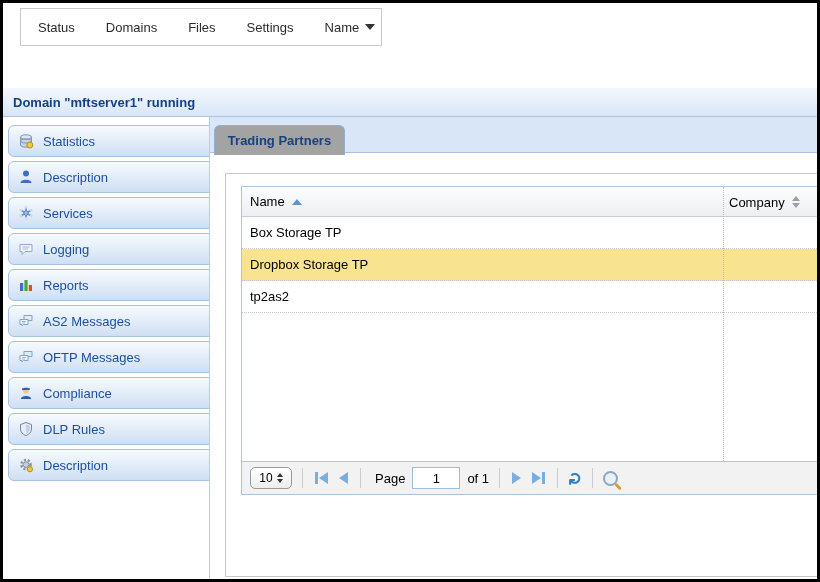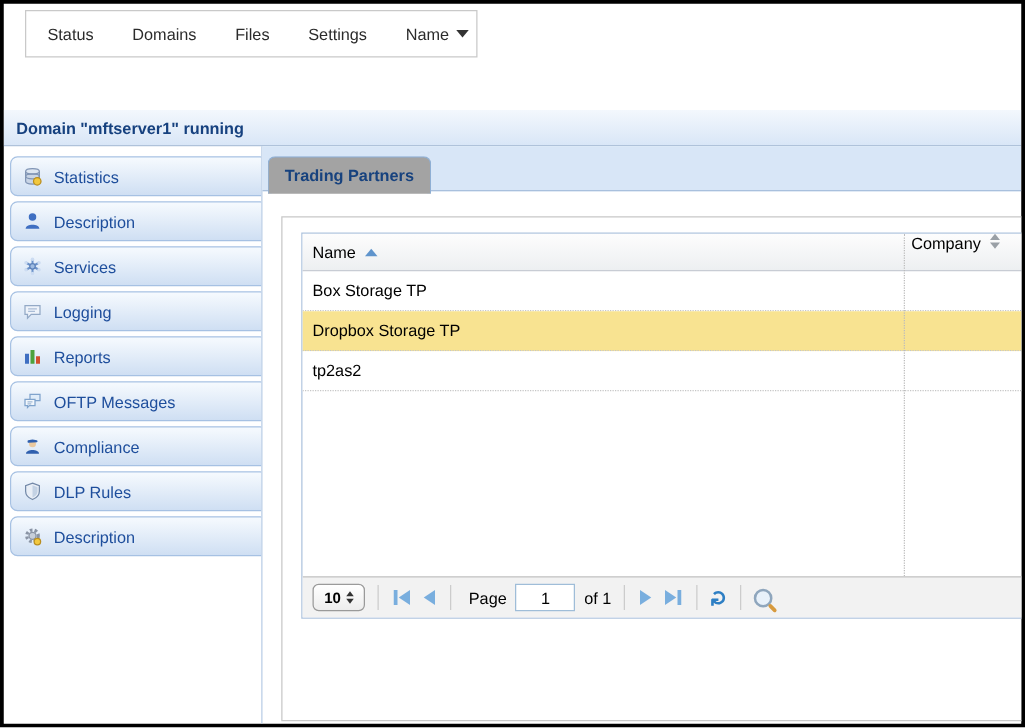--- a/index.html
+++ b/index.html
@@ -49,36 +49,36 @@
     border:1px solid #c8c8c8;background:#fff;}
   .grid{position:absolute;left:15px;top:12px;width:625px;height:309px;box-sizing:border-box;
     border:1px solid #aec3de;background:#fff;overflow:hidden;}
   .grid-inner{position:relative;width:100%;height:100%;}
   .grid-header{
     height:30px;box-sizing:border-box;border-bottom:1px solid #c8ccd4;
     background:linear-gradient(#fdfdfd,#edeff1);
     display:flex;align-items:center;padding-left:8px;position:relative;
   }
   .hdr-name{display:flex;align-items:center;gap:7px;cursor:pointer;}
-  .hdr-company{position:absolute;left:487px;top:0;height:30px;display:flex;align-items:flex-start;gap:7px;cursor:pointer;}
+  .hdr-company{position:absolute;left:487px;top:0;height:30px;display:flex;align-items:center;gap:7px;cursor:pointer;}
   .sort-asc{width:0;height:0;border-left:5px solid transparent;border-right:5px solid transparent;border-bottom:6px solid #5f94cc;}
   .sort-both{display:flex;flex-direction:column;gap:2px;}
   .sort-both .up{width:0;height:0;border-left:4px solid transparent;border-right:4px solid transparent;border-bottom:5px solid #9aa0a6;}
   .sort-both .down{width:0;height:0;border-left:4px solid transparent;border-right:4px solid transparent;border-top:5px solid #9aa0a6;}
   .col-divider{position:absolute;left:481px;top:0;bottom:33px;border-left:1px dotted #bcbcbc;}
   .grid-row{height:32px;box-sizing:border-box;display:flex;align-items:center;padding-left:8px;
     border-bottom:1px dotted #c6c6c6;cursor:pointer;background:#fff;}
   .grid-row.selected{background:#f8e391;}
   
   .pager{position:absolute;left:0;right:0;bottom:0;height:33px;box-sizing:border-box;
     background:#f2f2f2;border-top:1px solid #c2c2c2;
     display:flex;align-items:center;padding-left:8px;gap:7px;}
   .page-size{width:42px;height:22px;box-sizing:border-box;border:1px solid #9a9a9a;border-radius:5px;
     background:linear-gradient(#fff,#ededed);display:flex;align-items:center;justify-content:center;gap:4px;
-    font-size:12px;cursor:pointer;font-weight:bold;}
+    font-size:12px;cursor:pointer;}
   .spinner{display:flex;flex-direction:column;gap:2px;}
   .spinner .up{width:0;height:0;border-left:3px solid transparent;border-right:3px solid transparent;border-bottom:4px solid #333;}
   .spinner .down{width:0;height:0;border-left:3px solid transparent;border-right:3px solid transparent;border-top:4px solid #333;}
   .sep{width:1px;height:20px;background:#ccc;margin:0 3px;}
   .navbtn{display:flex;align-items:center;gap:1px;cursor:pointer;padding:2px;}
   .tri-l{width:0;height:0;border-top:6px solid transparent;border-bottom:6px solid transparent;border-right:9px solid #79aede;}
   .tri-r{width:0;height:0;border-top:6px solid transparent;border-bottom:6px solid transparent;border-left:9px solid #79aede;}
   .bar{width:3px;height:12px;background:#79aede;}
   .page-label{margin-left:4px;}
   .page-input{width:48px;height:22px;box-sizing:border-box;border:1px solid #9fbdd8;background:#fff;
@@ -165,20 +165,29 @@
 
     <div class="side-item">
       <svg class="icon16" viewBox="0 0 16 16">
           <rect x="2" y="6" width="3.2" height="8" fill="#3f6fc2"></rect>
           <rect x="6.4" y="3" width="3.2" height="11" fill="#4ea23c"></rect>
           <rect x="10.8" y="8" width="3.2" height="6" fill="#d2502e"></rect>
         </svg>
       <span>Reports</span>
     </div>
 
+    <div class="side-item">
+      <svg class="icon16" viewBox="0 0 16 16">
+          <path d="M6 2.5h8v5H9.5L8 9V7.5H6z" fill="#dfecf9" stroke="#7fa3cc"></path>
+          <path d="M2 6.5h8v5H5.5L4 13v-1.5H2z" fill="#f2f7fc" stroke="#7fa3cc"></path>
+          <line x1="4" y1="8.5" x2="8" y2="8.5" stroke="#9fb8d4"></line>
+          <line x1="4" y1="10" x2="7" y2="10" stroke="#9fb8d4"></line>
+        </svg>
+      <span>AS2 Messages</span>
+    </div>
 
     <div class="side-item">
       <svg class="icon16" viewBox="0 0 16 16">
           <path d="M6 2.5h8v5H9.5L8 9V7.5H6z" fill="#dfecf9" stroke="#7fa3cc"></path>
           <path d="M2 6.5h8v5H5.5L4 13v-1.5H2z" fill="#f2f7fc" stroke="#7fa3cc"></path>
           <line x1="4" y1="8.5" x2="8" y2="8.5" stroke="#9fb8d4"></line>
           <line x1="4" y1="10" x2="7" y2="10" stroke="#9fb8d4"></line>
         </svg>
       <span>OFTP Messages</span>
     </div>

